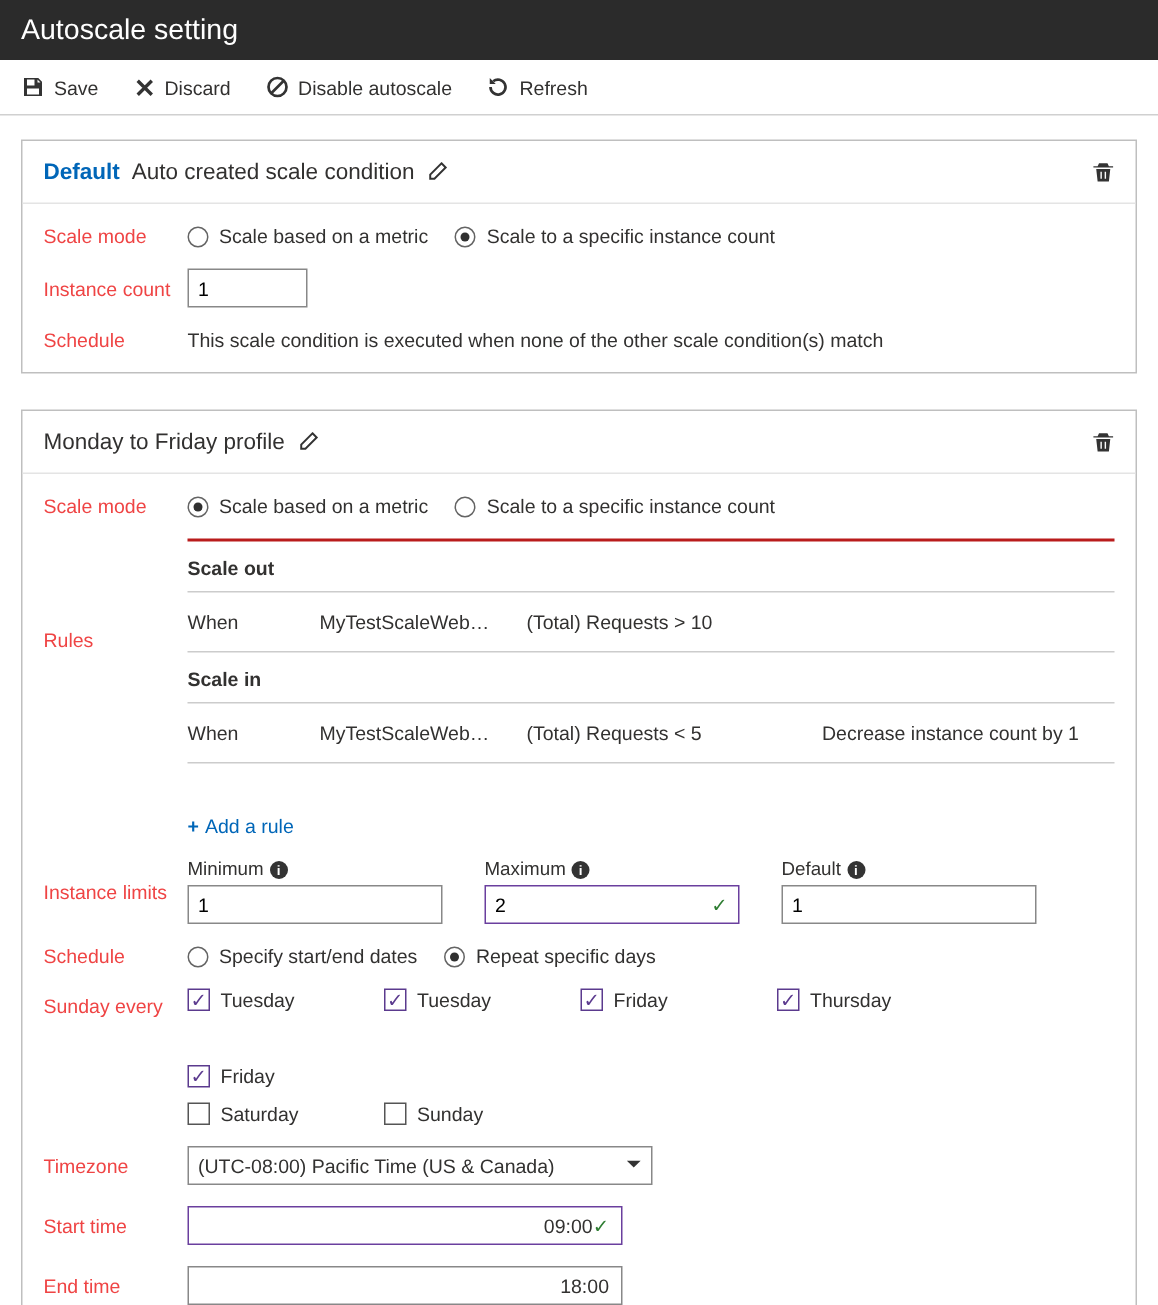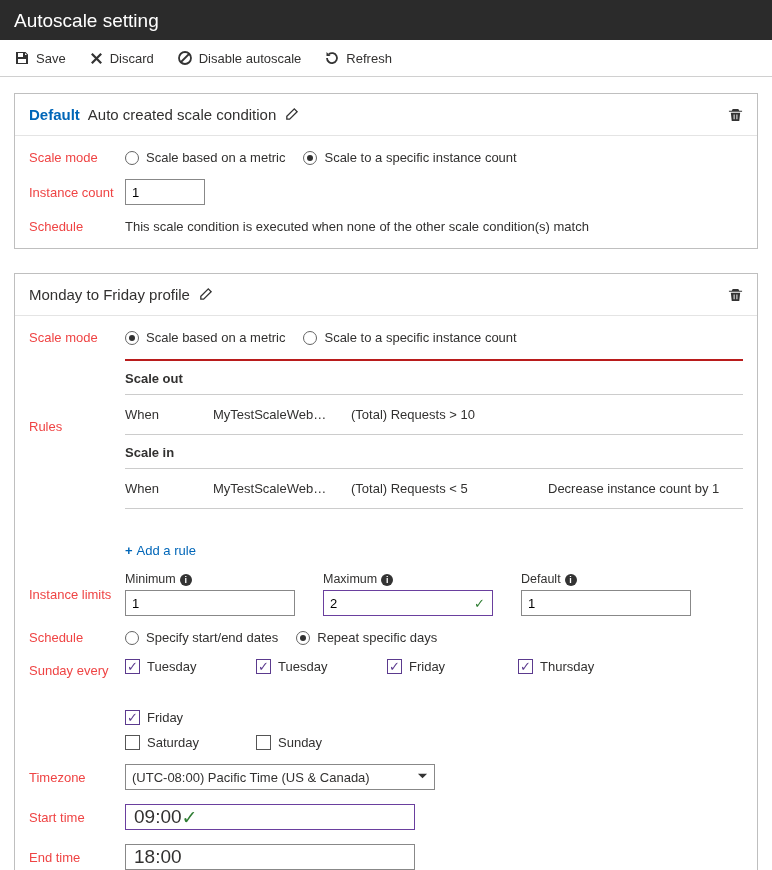--- a/index.html
+++ b/index.html
@@ -81,22 +81,22 @@
     display:inline-flex; align-items:center; justify-content:center;
     color:#5b3a8e; font-size:13px; line-height:1;
   }
   .chk-box.empty { border-color:#555; color:transparent; }
   .select {
     border:1px solid #888; height:26px; padding:2px 6px; font-size:13px;
     display:flex; align-items:center; justify-content:space-between; width:310px;
     cursor:pointer;
   }
   .time-input {
-    border:1px solid #6a3f9e; height:26px; padding:3px 8px; width:290px; font-size:19px;
-    display:flex; align-items:center; justify-content:flex-start;
+    border:1px solid #6a3f9e; height:26px; padding:3px 8px; width:290px; font-size:13px;
+    display:flex; align-items:center; justify-content:flex-end;
   }
   .time-input.plain { border:1px solid #888; }
   .info-icon {
     width:12px; height:12px; border-radius:50%; background:#333; color:#fff;
     font-size:9px; display:inline-flex; align-items:center; justify-content:center;
     font-weight:bold;
   }
   .bold { font-weight:400; }
   .rules-wrap { margin-bottom:24px; border-top:2px solid #b91c1c;}
 </style>

